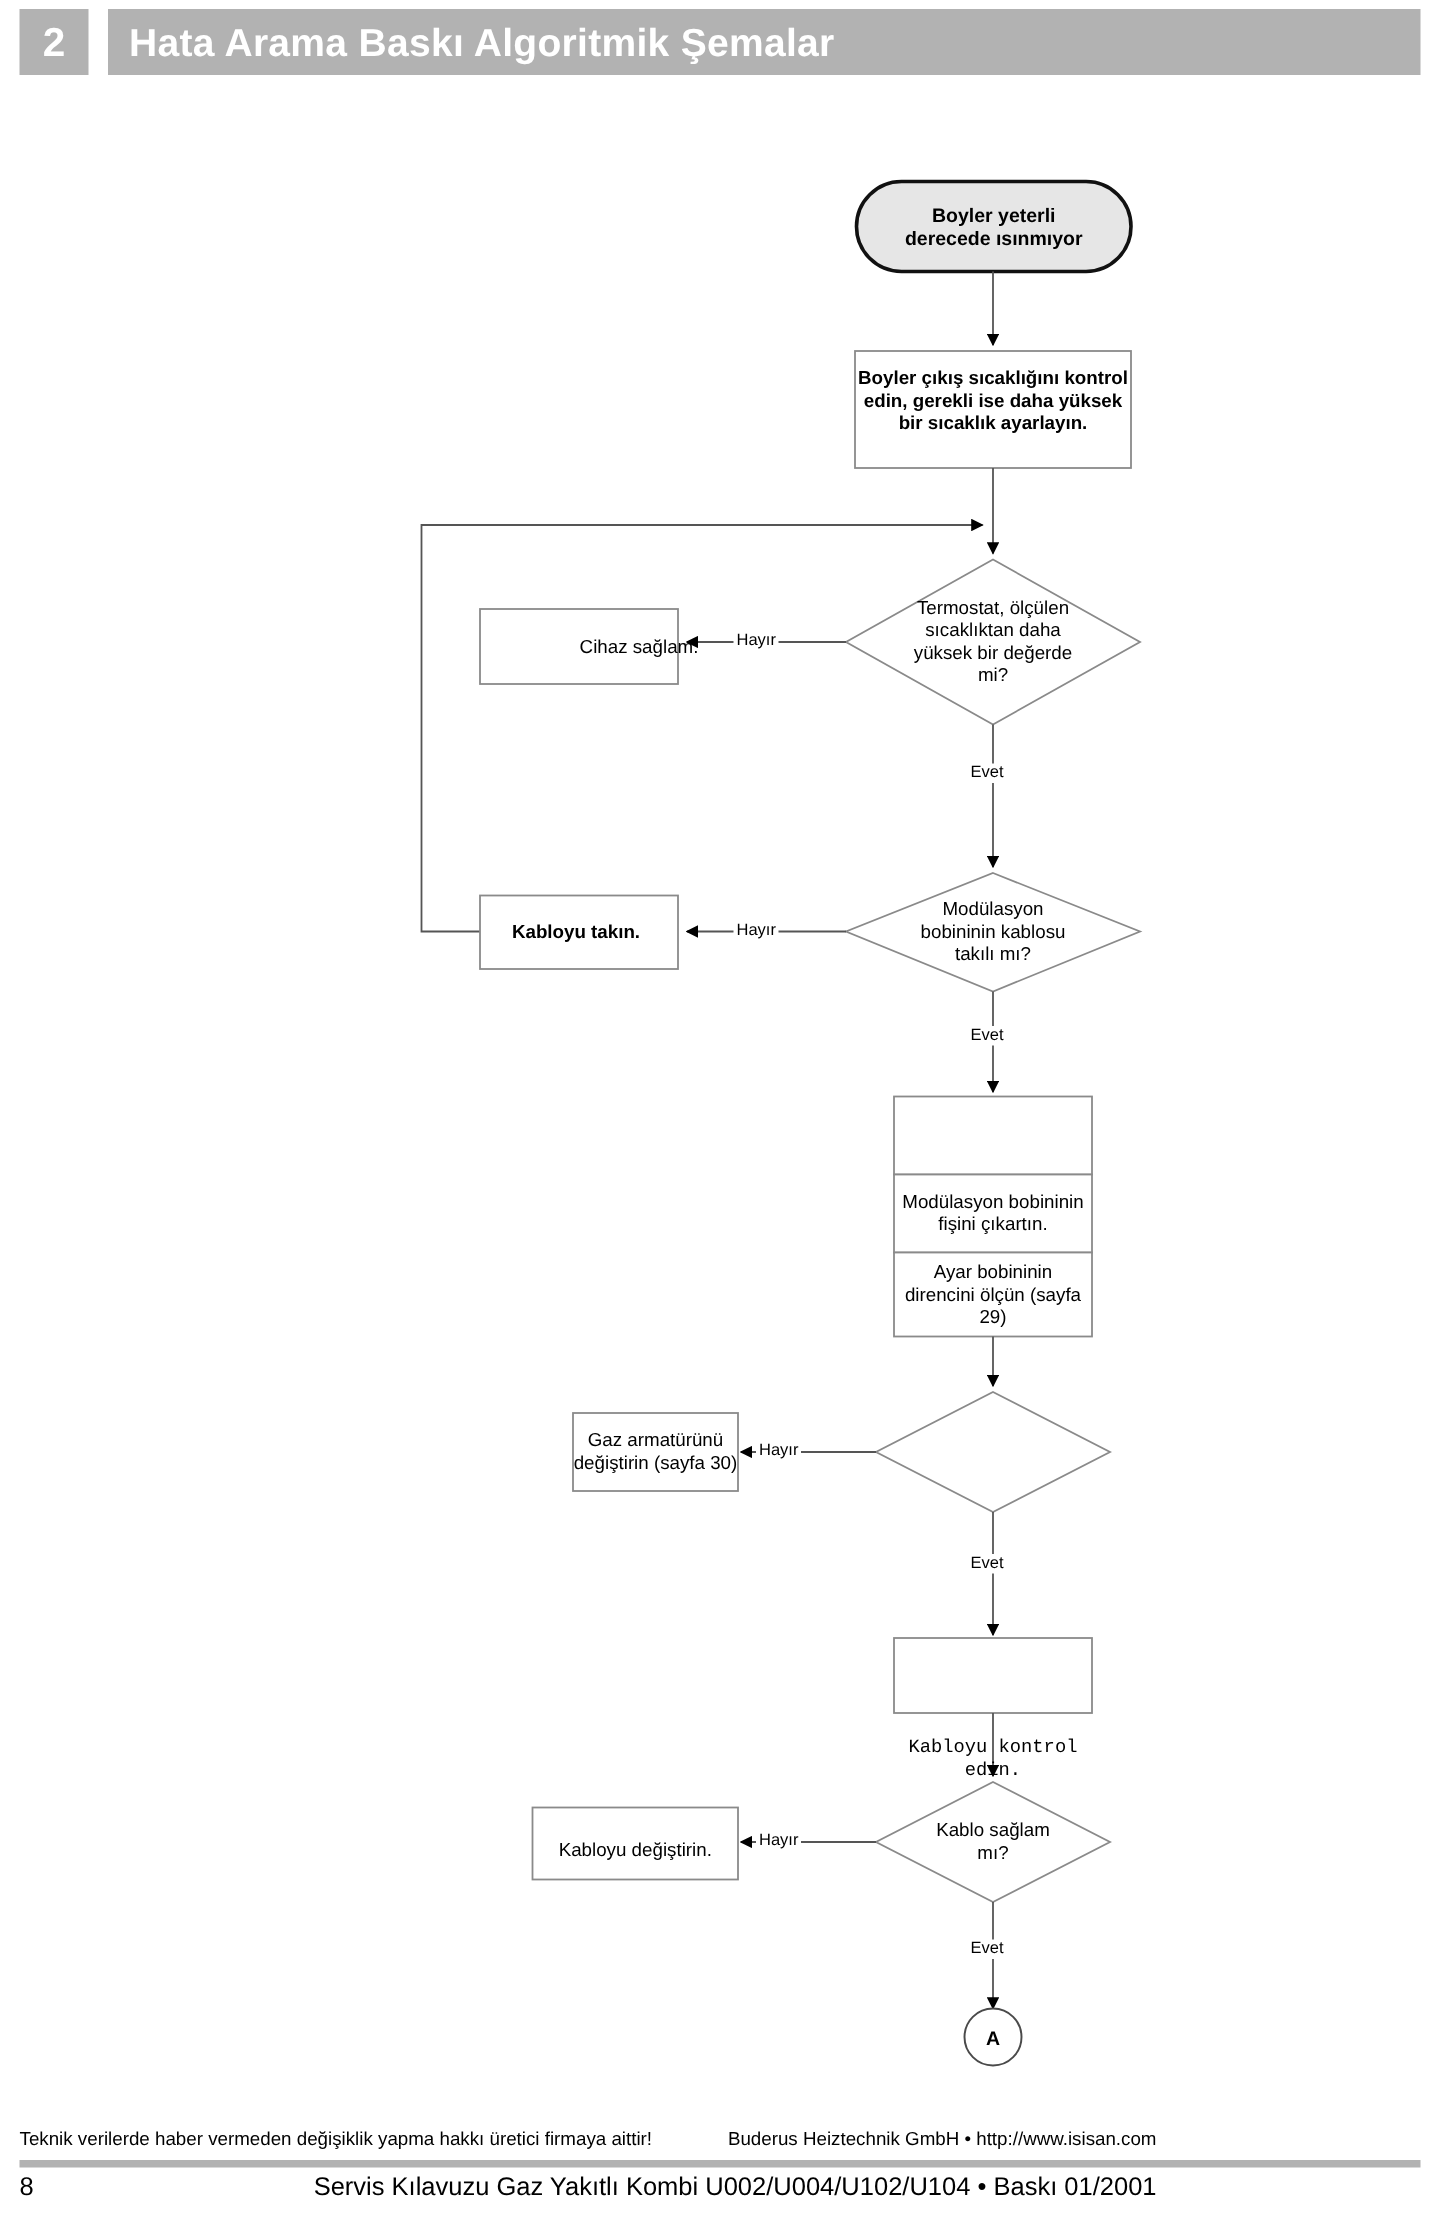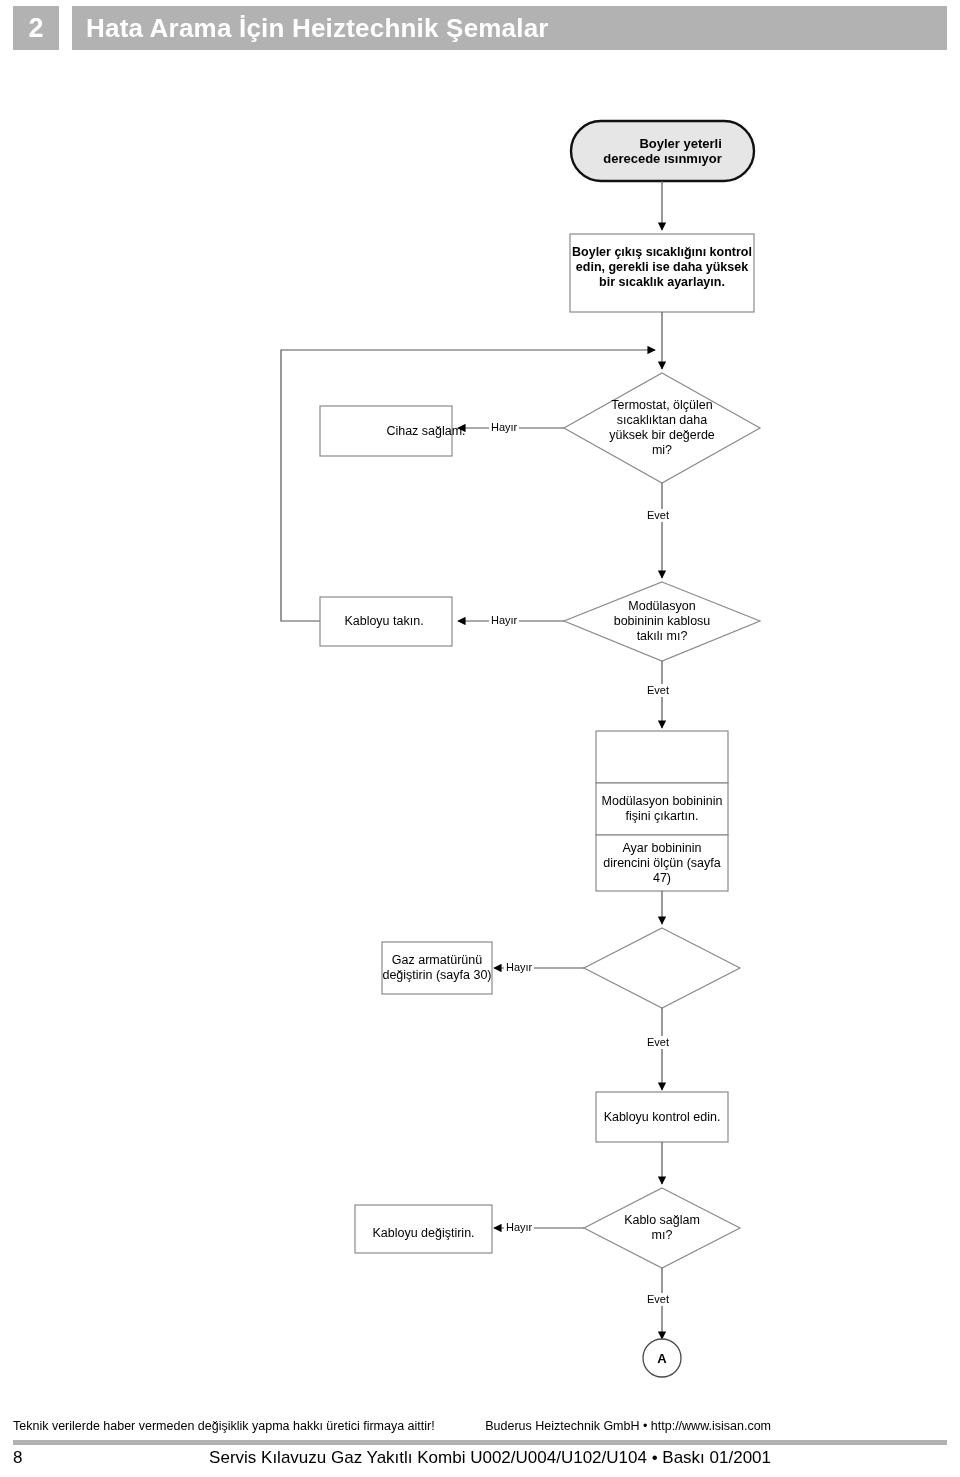--- a/index.html
+++ b/index.html
@@ -36,21 +36,21 @@
 
   
   .ntext{
     position:absolute;
     display:flex;align-items:center;justify-content:center;
     text-align:center;
     font-size:12.5px;line-height:15px;
     color:#000;
     pointer-events:none;
   }
-  .ntext.bold{font-weight:bold;font-size:13px;text-align:right;}
+  .ntext.bold{font-weight:bold;font-size:13px;}
   .edge-label{
     position:absolute;
     font-size:11px;line-height:13px;
     background:#fff;
     padding:0 2px;
     text-align:center;
   }
   .conn-letter{
     position:absolute;
     display:flex;align-items:center;justify-content:center;
@@ -79,21 +79,21 @@
     position:absolute;right:13px;top:50px;
     font-size:17px;color:#000;white-space:nowrap;
   }
 </style>
 </head>
 <body>
 
 <div class="header">
   <div class="hdr-num">2</div>
   <div class="hdr-bar"></div>
-  <div class="hdr-title">Hata Arama İçin Heiztechnik Şemalar</div>
+  <div class="hdr-title">Hata Arama Baskı Algoritmik Şemalar</div>
 </div>
 
 <div class="canvas">
 
   <svg width="960" height="1400">
     <defs>
       <marker id="arr" viewBox="0 0 10 10" refX="9" refY="5" markerWidth="7" markerHeight="7" orient="auto-start-reverse">
         <path d="M 0 0 L 10 5 L 0 10 z" fill="#000"></path>
       </marker>
     </defs>
@@ -164,33 +164,33 @@
 sıcaklıktan daha
 yüksek bir değerde
 mi?</div>
 
   <div class="ntext" style="left:320px;top:406px;width:132px;height:50px;white-space:pre-line;padding-left:40px;">Cihaz sağlam.</div>
 
   <div class="ntext" style="left:578px;top:584px;width:168px;height:74px;white-space:pre-line;">Modülasyon
 bobininin kablosu
 takılı mı?</div>
 
-  <div class="ntext" style="left:320px;top:597px;width:128px;height:49px;white-space:pre-line;">Kabloyu takın.</div>
+  <div class="ntext" style="left:320px;top:597px;width:128px;height:49px;white-space:pre-line;font-weight:bold;">Kabloyu takın.</div>
 
   <div class="ntext" style="left:592px;top:783px;width:140px;height:52px;white-space:pre-line;">Modülasyon bobininin
 fişini çıkartın.</div>
   <div class="ntext" style="left:594px;top:835px;width:136px;height:56px;white-space:pre-line;">Ayar bobininin
 direncini ölçün (sayfa
-47)</div>
+29)</div>
 
 
   <div class="ntext" style="left:380px;top:942px;width:114px;height:52px;white-space:pre-line;">Gaz armatürünü
 değiştirin (sayfa 30)</div>
 
-  <div class="ntext" style="left:594px;top:1092px;width:136px;height:50px;white-space:pre-line;">Kabloyu kontrol edin.</div>
+  <div class="ntext" style="left:594px;top:1148px;width:136px;height:50px;white-space:pre-line;font-family:Liberation Mono, monospace;">Kabloyu kontrol edin.</div>
 
   <div class="ntext" style="left:604px;top:1200px;width:116px;height:56px;white-space:pre-line;">Kablo sağlam
 mı?</div>
 
   <div class="ntext" style="left:355px;top:1205px;width:137px;height:56px;white-space:pre-line;">Kabloyu değiştirin.</div>
 
   <div class="conn-letter" style="left:643px;top:1339px;width:38px;height:38px;">A</div>
 
   <div class="edge-label" style="left:489px;top:421px;">Hayır</div>
   <div class="edge-label" style="left:645px;top:509px;">Evet</div>

